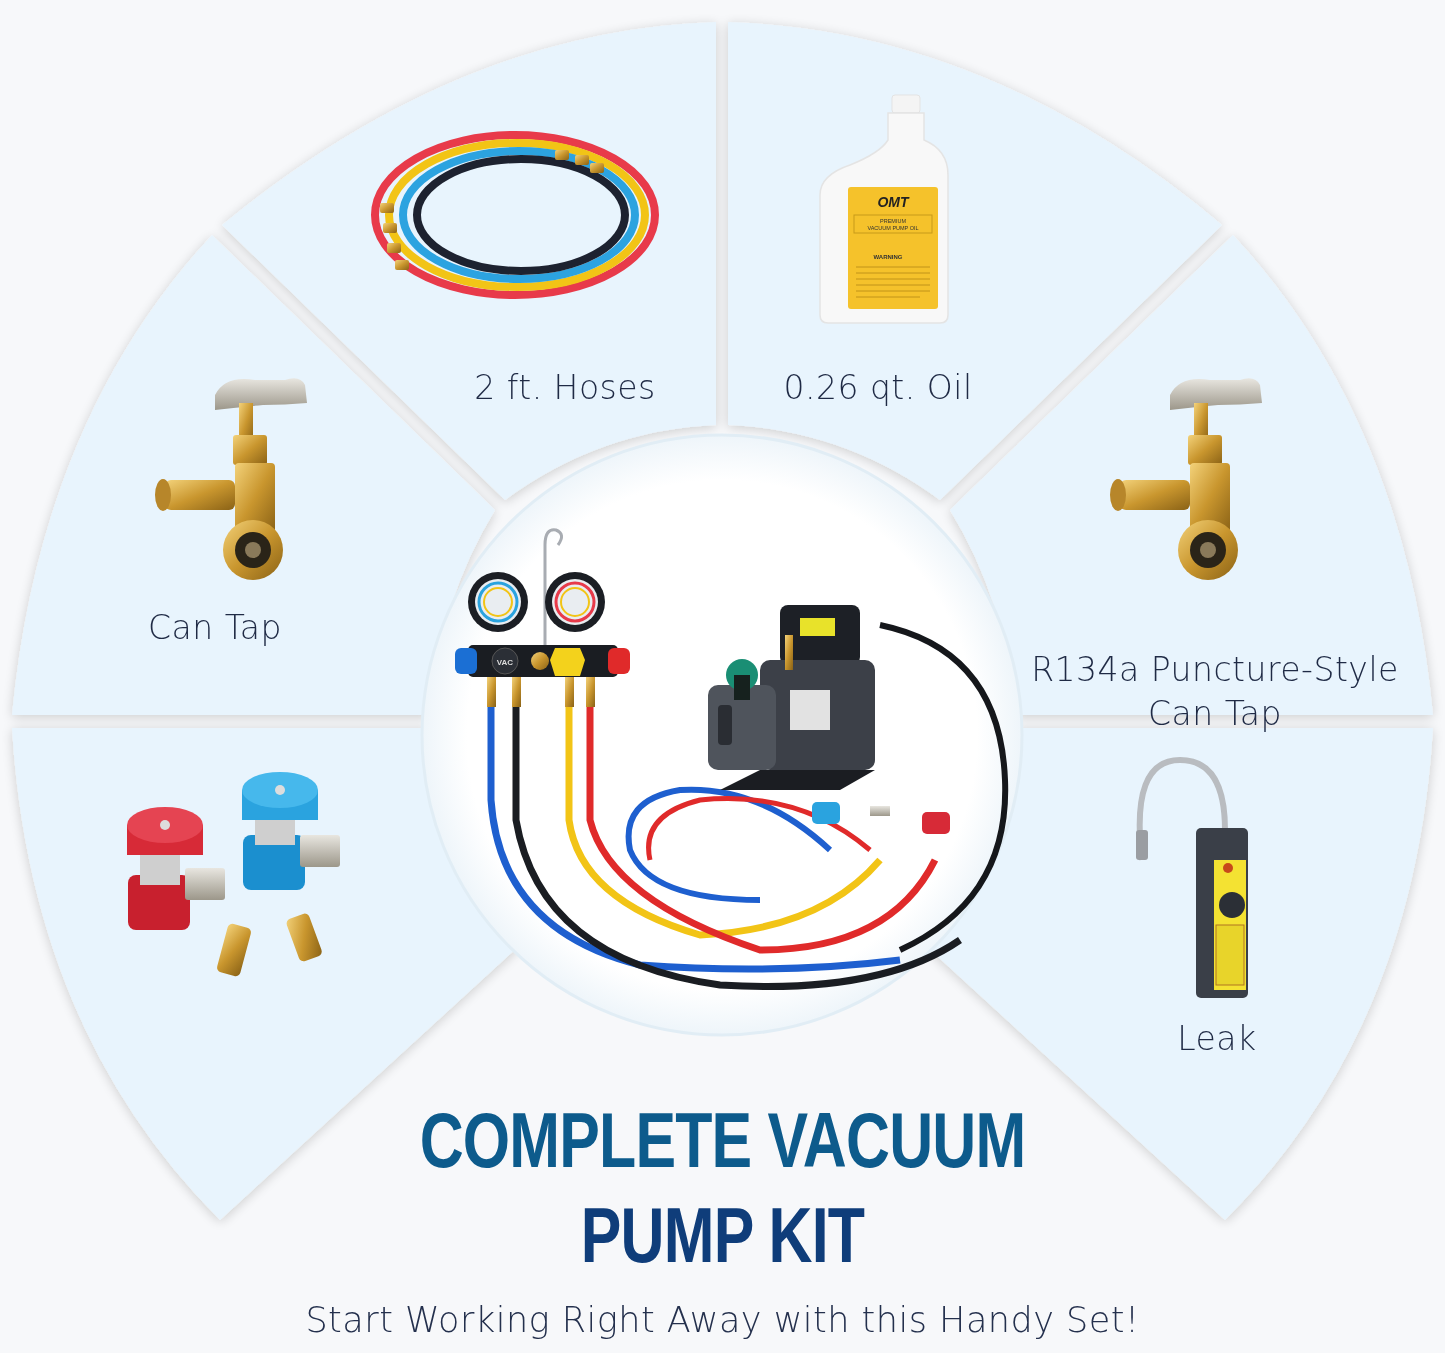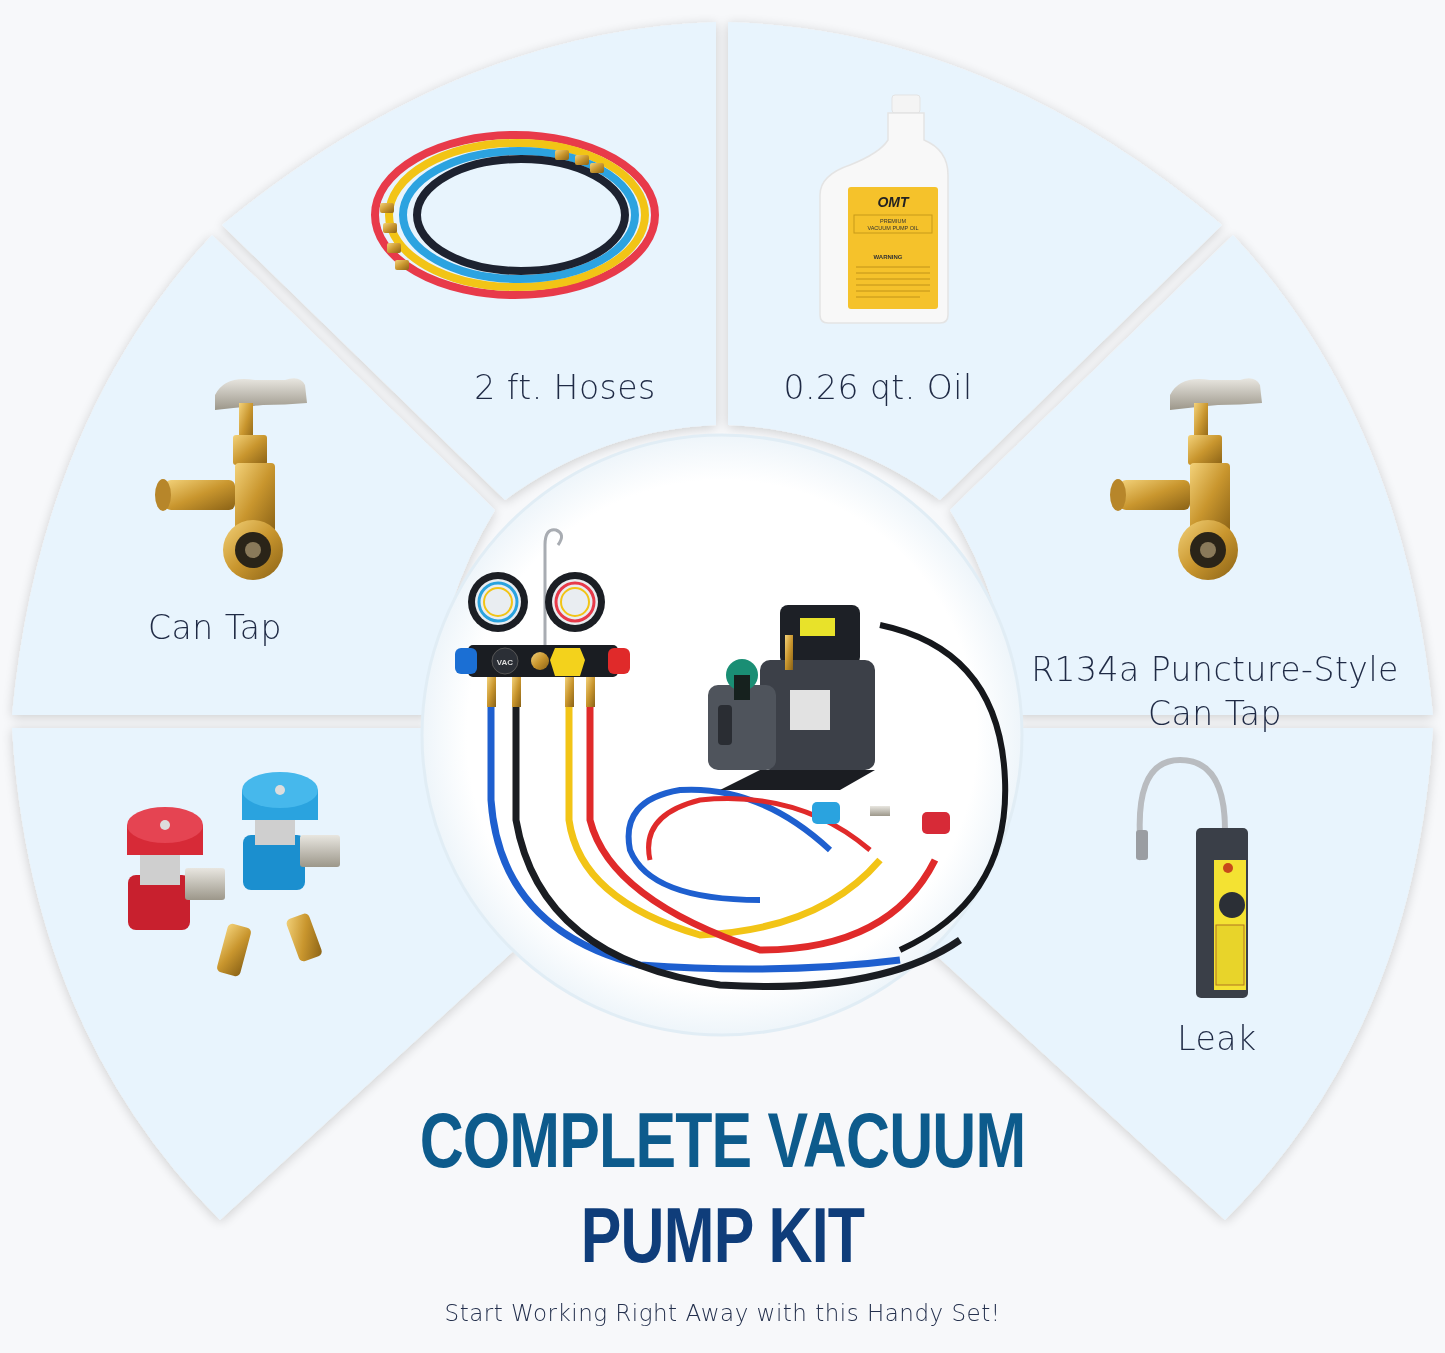--- a/index.html
+++ b/index.html
@@ -35,21 +35,21 @@
       transform-origin: center;
     }
     .title-line1 { top: 1095px; color: #0d5b8c; }
     .title-line2 { top: 1190px; color: #0f3d7a; }
     .subtitle {
       position: absolute;
       top: 1300px; left: 0; width: 1445px;
       text-align: center;
       font-family: "DejaVu Sans", sans-serif;
       font-weight: 300;
-      font-size: 23px;
+      font-size: 35px;
       color: #24304d;
       letter-spacing: 0.5px;
     }
   </style>
 </head>
 <body>
 
 <div id="stage">
   <svg width="1445" height="1353" viewBox="0 0 1445 1353" xmlns="http://www.w3.org/2000/svg" style="position:absolute;left:0;top:0">
     <defs>

